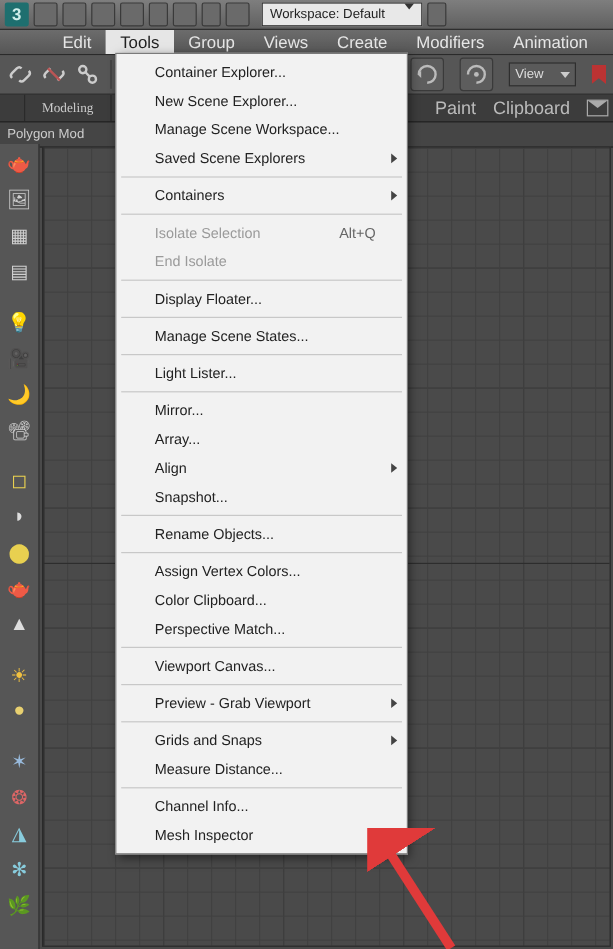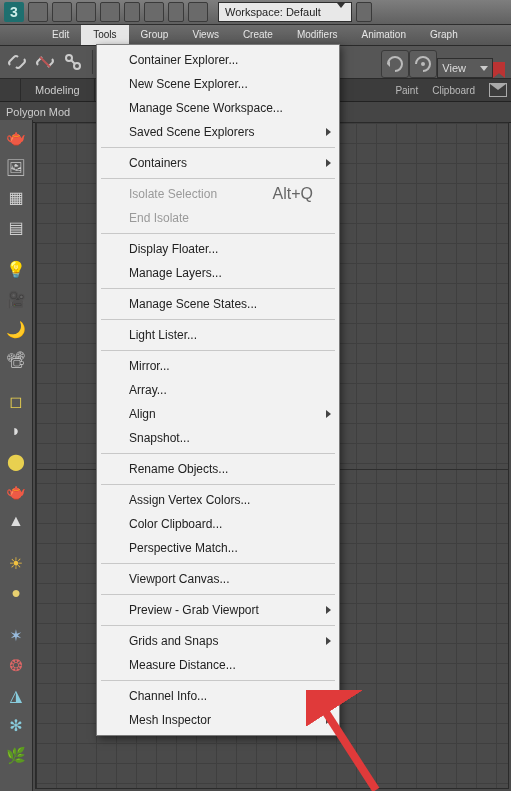--- a/index.html
+++ b/index.html
@@ -63,21 +63,21 @@
     border-bottom: 1px solid #2a2a2a;
     display: flex;
     align-items: stretch;
     padding-left: 40px;
     gap: 0;
   }
   .menubar .mitem {
     padding: 0 12px;
     line-height: 20px;
     color: #e6e6e6;
-    font-size: 10px;
+    font-size: 14px;
     cursor: default;
   }
   .menubar .mitem.active {
     background: #e6e6e6;
     color: #222;
   }
   
   .toolbar2 {
     height: 32px;
     background: #565656;
@@ -86,21 +86,21 @@
     align-items: center;
     padding: 0 6px;
     gap: 6px;
     position: relative;
   }
   .link-icon svg { display:block; }
   .sep-v { width:1px; height:24px; background:#3a3a3a; margin:0 2px; }
   .right-tools {
     position:absolute;
     right:6px; top:0; bottom:0;
-    display:flex; align-items:flex-end; gap:0;padding-left:32px;
+    display:flex; align-items:center; gap:13px;padding-left:32px;
   }
   .arc-icon {
     width:26px; height:26px;
     border:1px solid #3a3a3a;
     border-radius:3px;
     background:#5d5d5d;
     display:flex; align-items:center; justify-content:center;
   }
   .view-dd {
     height:18px;
@@ -125,23 +125,23 @@
     align-items: center;
     position: relative;
   }
   .rib-tab {
     padding: 0 14px;
     line-height: 22px;
     font-size: 11px;
     color: #ccc;
     border-right: 1px solid #2a2a2a;
   }
-  .rib-tab.first { border-left:1px solid #2a2a2a; margin-left:20px;}
+  .rib-tab.first { border-left:1px solid #2a2a2a; margin-left:20px;font-family:Liberation Serif, serif;}
   .rib-right { position:absolute; right:4px; display:flex; gap:14px; align-items:center; }
-  .rib-right span { font-size:10px; color:#bbb; }
+  .rib-right span { font-size:15px; color:#bbb; }
   .envelope {
     width:16px; height:12px;
     border:1px solid #aaa;
     position:relative;
   }
   .envelope:before {
     content:""; position:absolute; left:0; right:0; top:0;
     border-bottom:6px solid transparent;
     border-left:8px solid #aaa0;
     border-right:8px solid #aaa0;
@@ -226,21 +226,21 @@
     padding: 0 26px 0 32px;
     color: #222;
     font-size: 12px;
     position: relative;
     cursor: default;
   }
   .dd-item.disabled { color: #9a9a9a; gap: 32px; }
   .dd-item .shortcut {
     margin-left: auto;
     color: #666;
-    font-size: 16px;
+    font-size: 12px;
   }
   .dd-item.sub:after {
     content: "";
     position: absolute;
     right: 8px;
     top: 50%;
     transform: translateY(-50%);
     width: 0; height: 0;
     border-top: 4px solid transparent;
     border-bottom: 4px solid transparent;
@@ -401,23 +401,20 @@
       <span>Isolate Selection</span>
       <span class="shortcut">Alt+Q</span>
     </div>
     <div class="dd-item disabled">
       <span>End Isolate</span>
     </div>
     <div class="dd-sep"></div>
     <div class="dd-item">
       <span>Display Floater...</span>
     </div>
-    <div class="dd-item">
-      <span>Manage Layers...</span>
-    </div>
     <div class="dd-sep"></div>
     <div class="dd-item">
       <span>Manage Scene States...</span>
     </div>
     <div class="dd-sep"></div>
     <div class="dd-item">
       <span>Light Lister...</span>
     </div>
     <div class="dd-sep"></div>
     <div class="dd-item">

